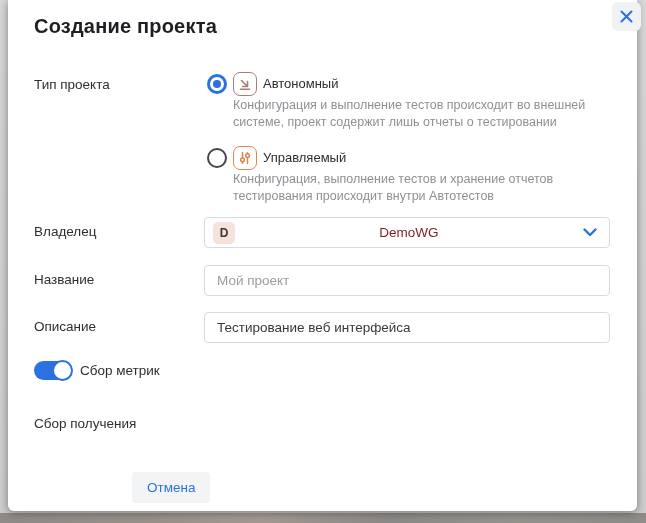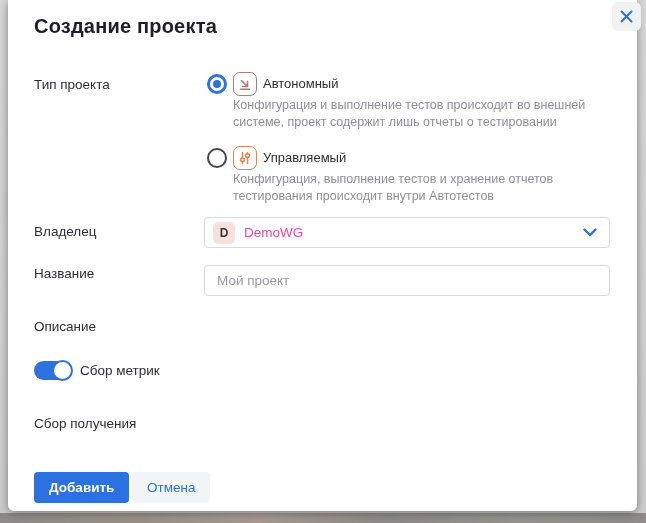--- a/index.html
+++ b/index.html
@@ -65,21 +65,21 @@
   .field {
     position:absolute; left:196px; width:406px; height:31px;
     border:1px solid #d9dade; border-radius:4px; background:#fff;
     font-size:13.5px; color:#38383e;
   }
   input.field { padding:0 12px; outline:none; }
   input.field::placeholder { color:#9b9ba1; opacity:1; }
   .select {
     display:flex; align-items:center; gap:9px; padding:0 12px 0 8px; cursor:pointer;
   }
-  .select .value { flex:1; color:#ec4899; }
+  .select .value { flex:1; color:#7f1d1d;text-align:center; }
   .avatar {
     width:22px; height:22px; border-radius:5px; background:#f6e2dc;
     display:flex; align-items:center; justify-content:center;
     font-size:12px; font-weight:700; color:#3f3632;
   }
   .stream-badge {
     width:22px; height:22px; border-radius:5px; background:#dcebfc;
     display:flex; align-items:center; justify-content:center;
   }
 
@@ -144,29 +144,29 @@
 
     <div class="flabel" style="top:224px">Владелец</div>
     <div class="field select" style="top:217px">
       <span class="avatar">D</span>
       <span class="value">DemoWG</span>
       <svg width="14" height="9" viewBox="0 0 14 9">
         <path d="M1.5 1.5 L7 7 L12.5 1.5" stroke="#2b71e0" stroke-width="2.4" fill="none" stroke-linecap="round" stroke-linejoin="round"></path>
       </svg>
     </div>
 
-    <div class="flabel" style="top:266px">Название</div>
+    <div class="flabel" style="top:272px">Название</div>
     <input class="field" style="top: 265px;" placeholder="Мой проект">
 
     <div class="flabel" style="top:319px">Описание</div>
+    <input class="field" style="top: 312px;" value="Тестирование веб интерфейса">
 
     <div class="toggle">
       <span class="knob"></span>
     </div>
     <div class="flabel" style="left:72px; top:363px">Сбор метрик</div>
 
     <div class="flabel" style="top:416px">Сбор получения</div>
 
-    <button class="btn btn-primary">Добавить</button>
     <button class="btn btn-ghost">Отмена</button>
 
   </div>
 </div>
 
 </body></html>

